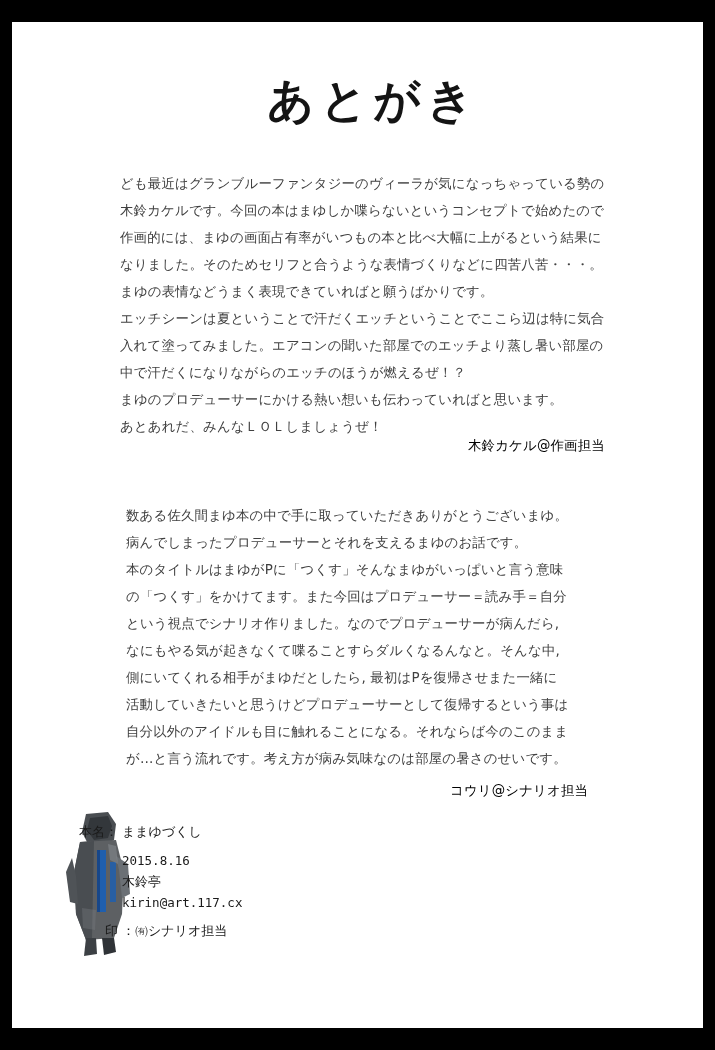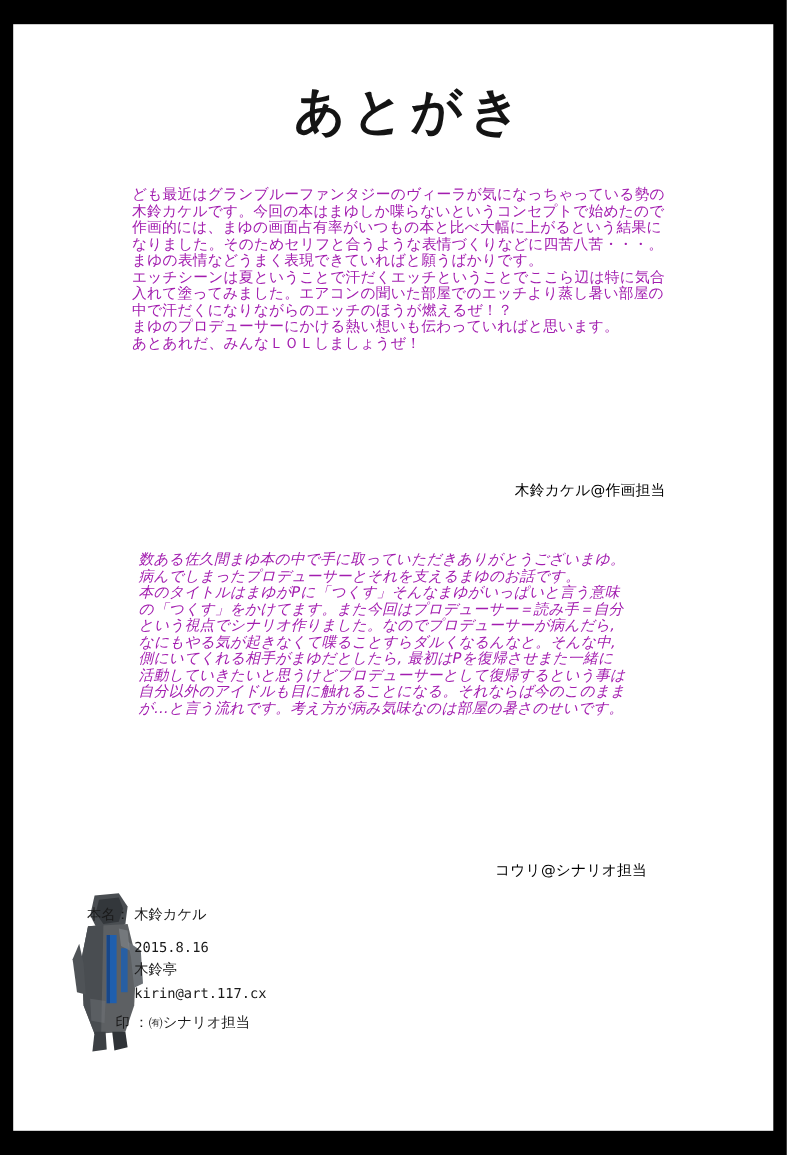--- a/index.html
+++ b/index.html
@@ -37,22 +37,22 @@
     text-align: center;
     font-size: 46px;
     font-weight: bold;
     letter-spacing: 6px;
     color: #141414;
     font-family: "DejaVu Sans", "Liberation Sans", sans-serif;
   }
   .block {
     position: absolute;
     font-size: 13.4px;
-    line-height: 15px;
-    color: #a21caf;
+    line-height: 27px;
+    color: #404040;
     white-space: pre-wrap;
     letter-spacing: 0.2px;
   }
   #afterword-body {
     left: 92px;
     top: 148px;
     width: 530px;
   }
   .sign {
     position: absolute;
@@ -61,21 +61,20 @@
     letter-spacing: 0.2px;
   }
   #sign-1 {
     left: 440px;
     top: 415px;
   }
   #scenario-body {
     left: 98px;
     top: 480px;
     width: 524px;
-    font-style: italic;
   }
   #sign-2 {
     left: 422px;
     top: 760px;
   }
   
   .colophon {
     position: absolute;
     left: 38px;
     top: 793px;
@@ -185,21 +184,21 @@
 
           <path d="M44 34 L52 36 L54 54 L46 50 Z" fill="#8b9096" opacity="0.5"></path>
           <path d="M18 98 L32 100 L31 120 L19 118 Z" fill="#7a7f84" opacity="0.35"></path>
         </g>
       </svg>
     </div>
 
     <div class="colophon">
       <div class="colo-row" id="colo-r0">
         <span class="colo-label">本名：</span>
-        <span class="colo-val">木鈴カケル</span>
+        <span class="colo-val">ままゆづくし</span>
       </div>
       <div class="colo-row" id="colo-r1">
         <span class="colo-label"></span>
         <span class="colo-val colo-mono">2015.8.16</span>
       </div>
       <div class="colo-row" id="colo-r2">
         <span class="colo-label"></span>
         <span class="colo-val">木鈴亭</span>
       </div>
       <div class="colo-row" id="colo-r3">

